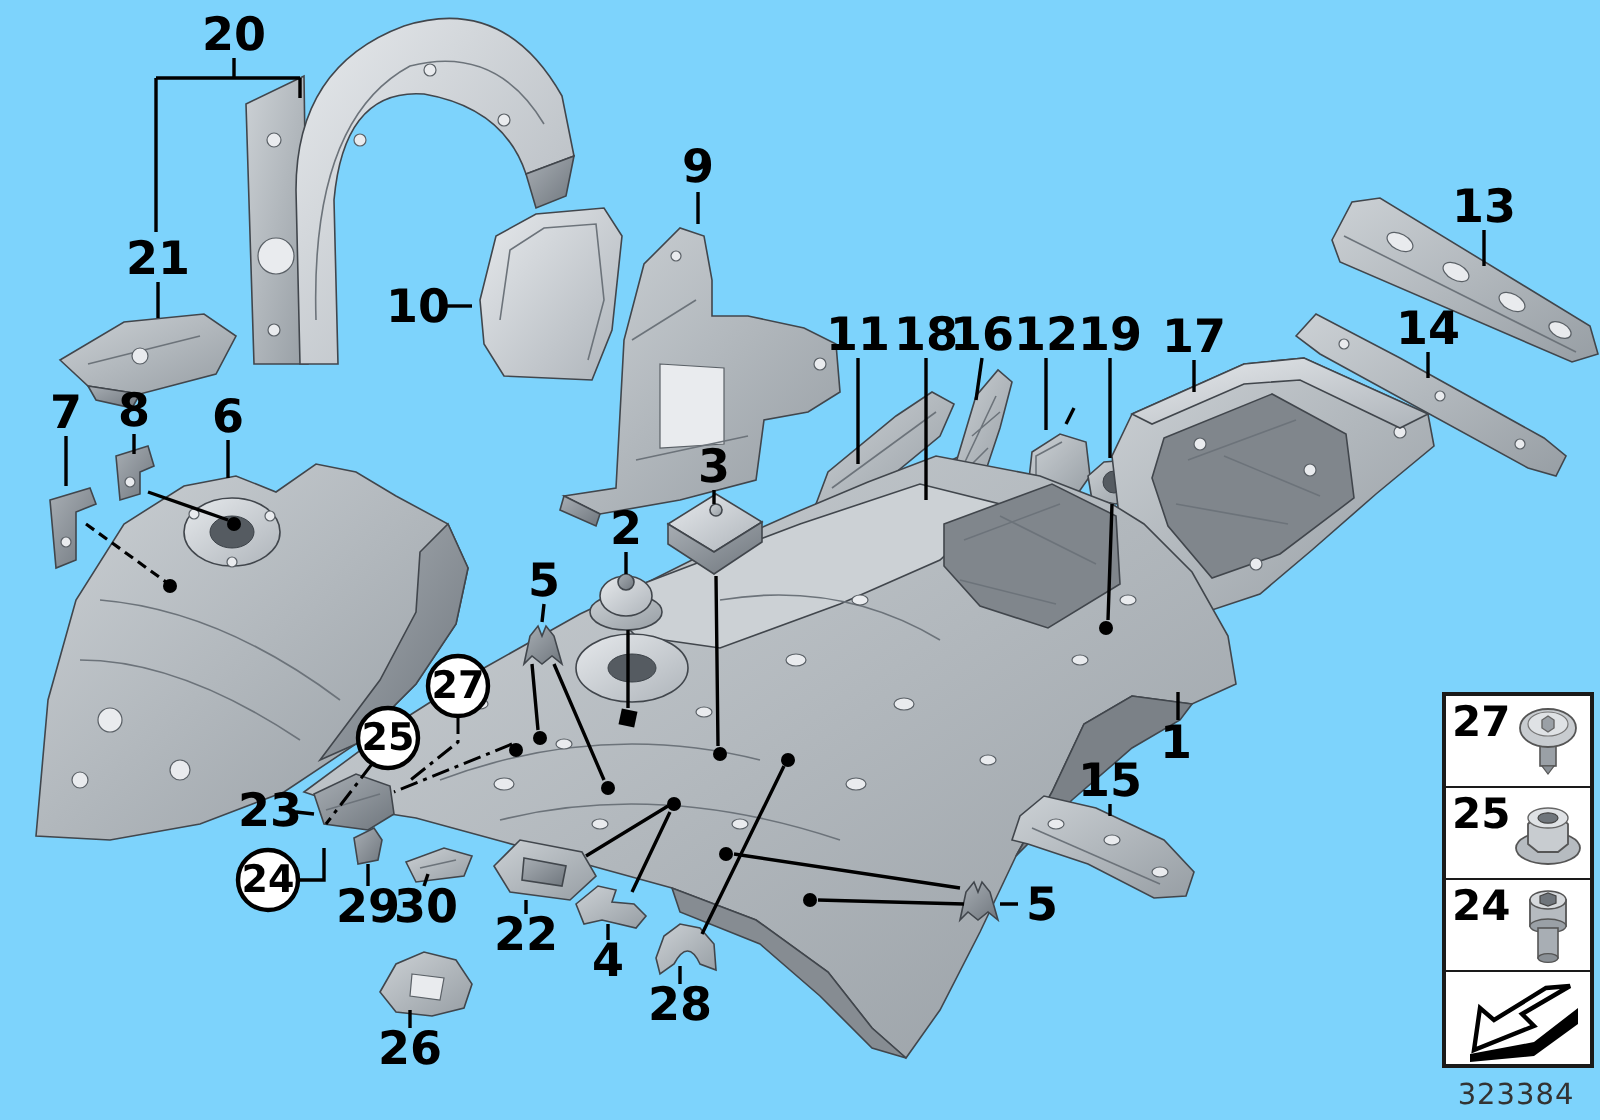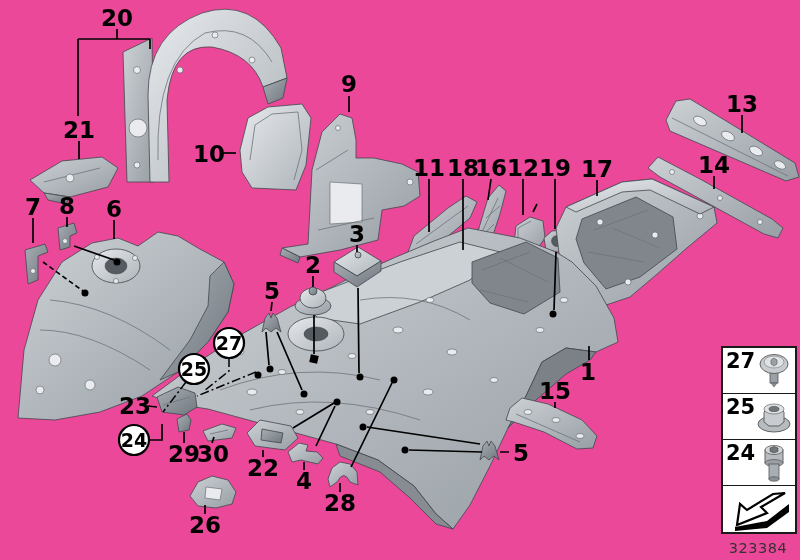--- a/index.html
+++ b/index.html
@@ -1,16 +1,16 @@
 <!DOCTYPE html>
 <html><head>
 <meta charset="utf-8">
 <style>
   html,body{margin:0;padding:0;background:#fff;}
-  #stage{position:relative;width:800px;height:560px;background:#ec4899;overflow:hidden;
+  #stage{position:relative;width:800px;height:560px;background:#7dd3fc;overflow:hidden;
          font-family:"DejaVu Sans","Liberation Sans",sans-serif;}
   #diagram{position:absolute;left:0;top:0;}
   .part{stroke:#41464c;stroke-width:0.8;}
   .hole{fill:#e9ebee;stroke:#5a6066;stroke-width:0.6;}
   .darkhole{fill:#555b61;stroke:#3c4248;stroke-width:0.5;}
   .rib{fill:none;stroke:#6c737a;stroke-width:0.8;}
   .lead{fill:none;stroke:#000;stroke-width:1.7;}
   .lead-dash{fill:none;stroke:#000;stroke-width:1.6;stroke-dasharray:5 3;}
   .lead-dashdot{fill:none;stroke:#000;stroke-width:1.5;stroke-dasharray:9 3 2 3;}
   .dot{fill:#000;}

